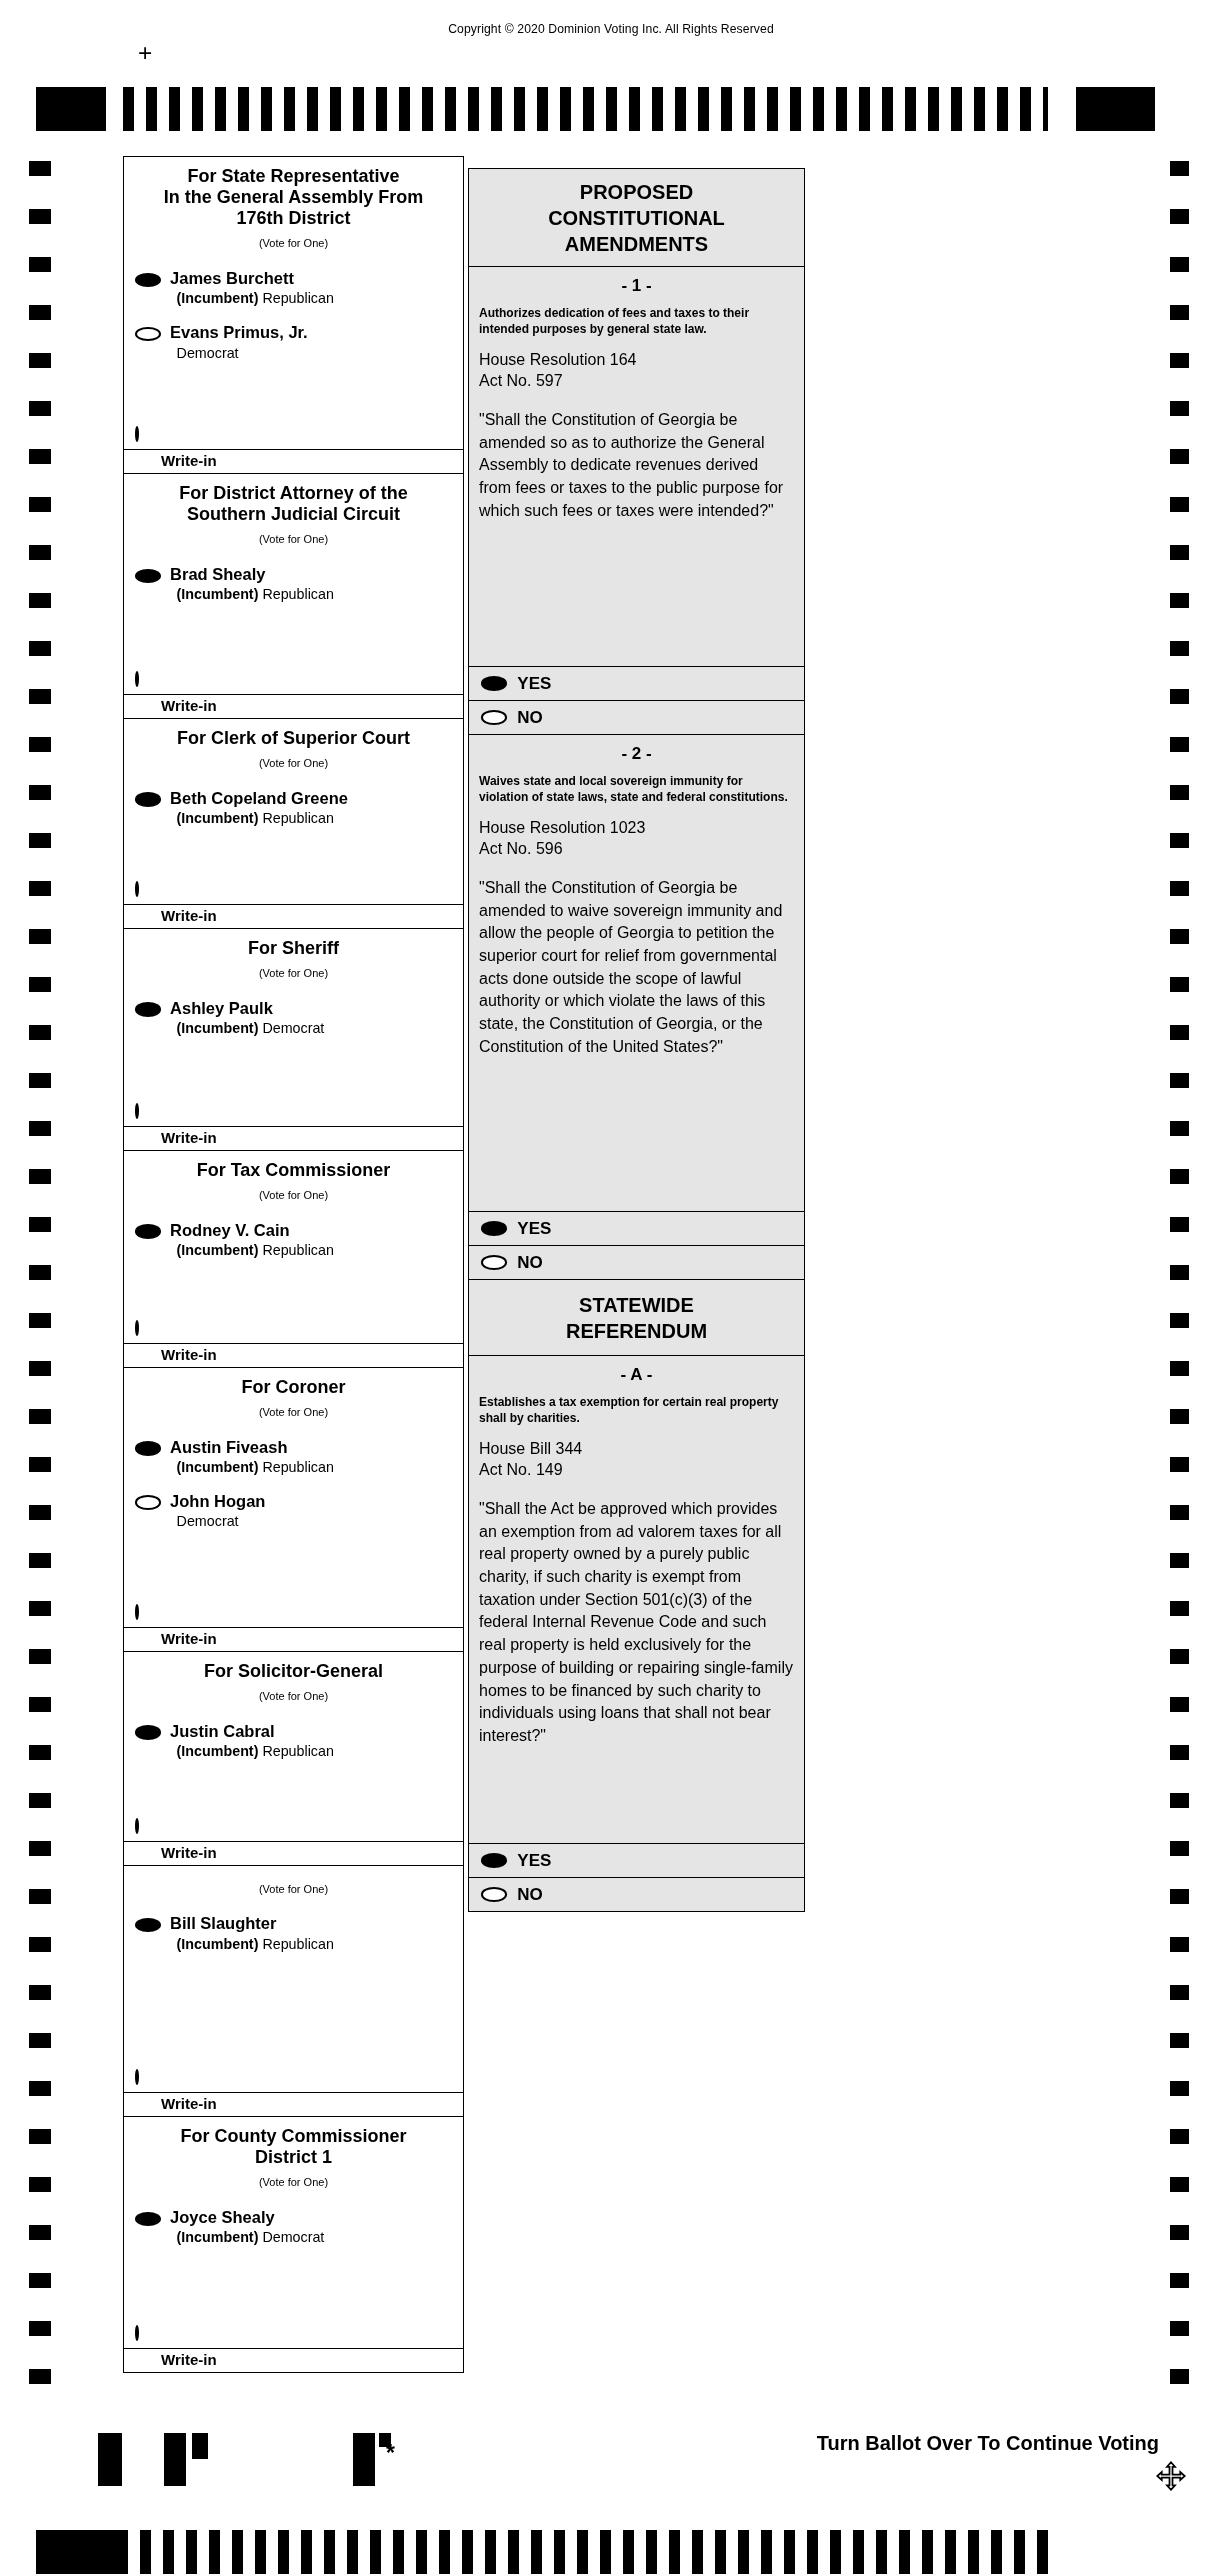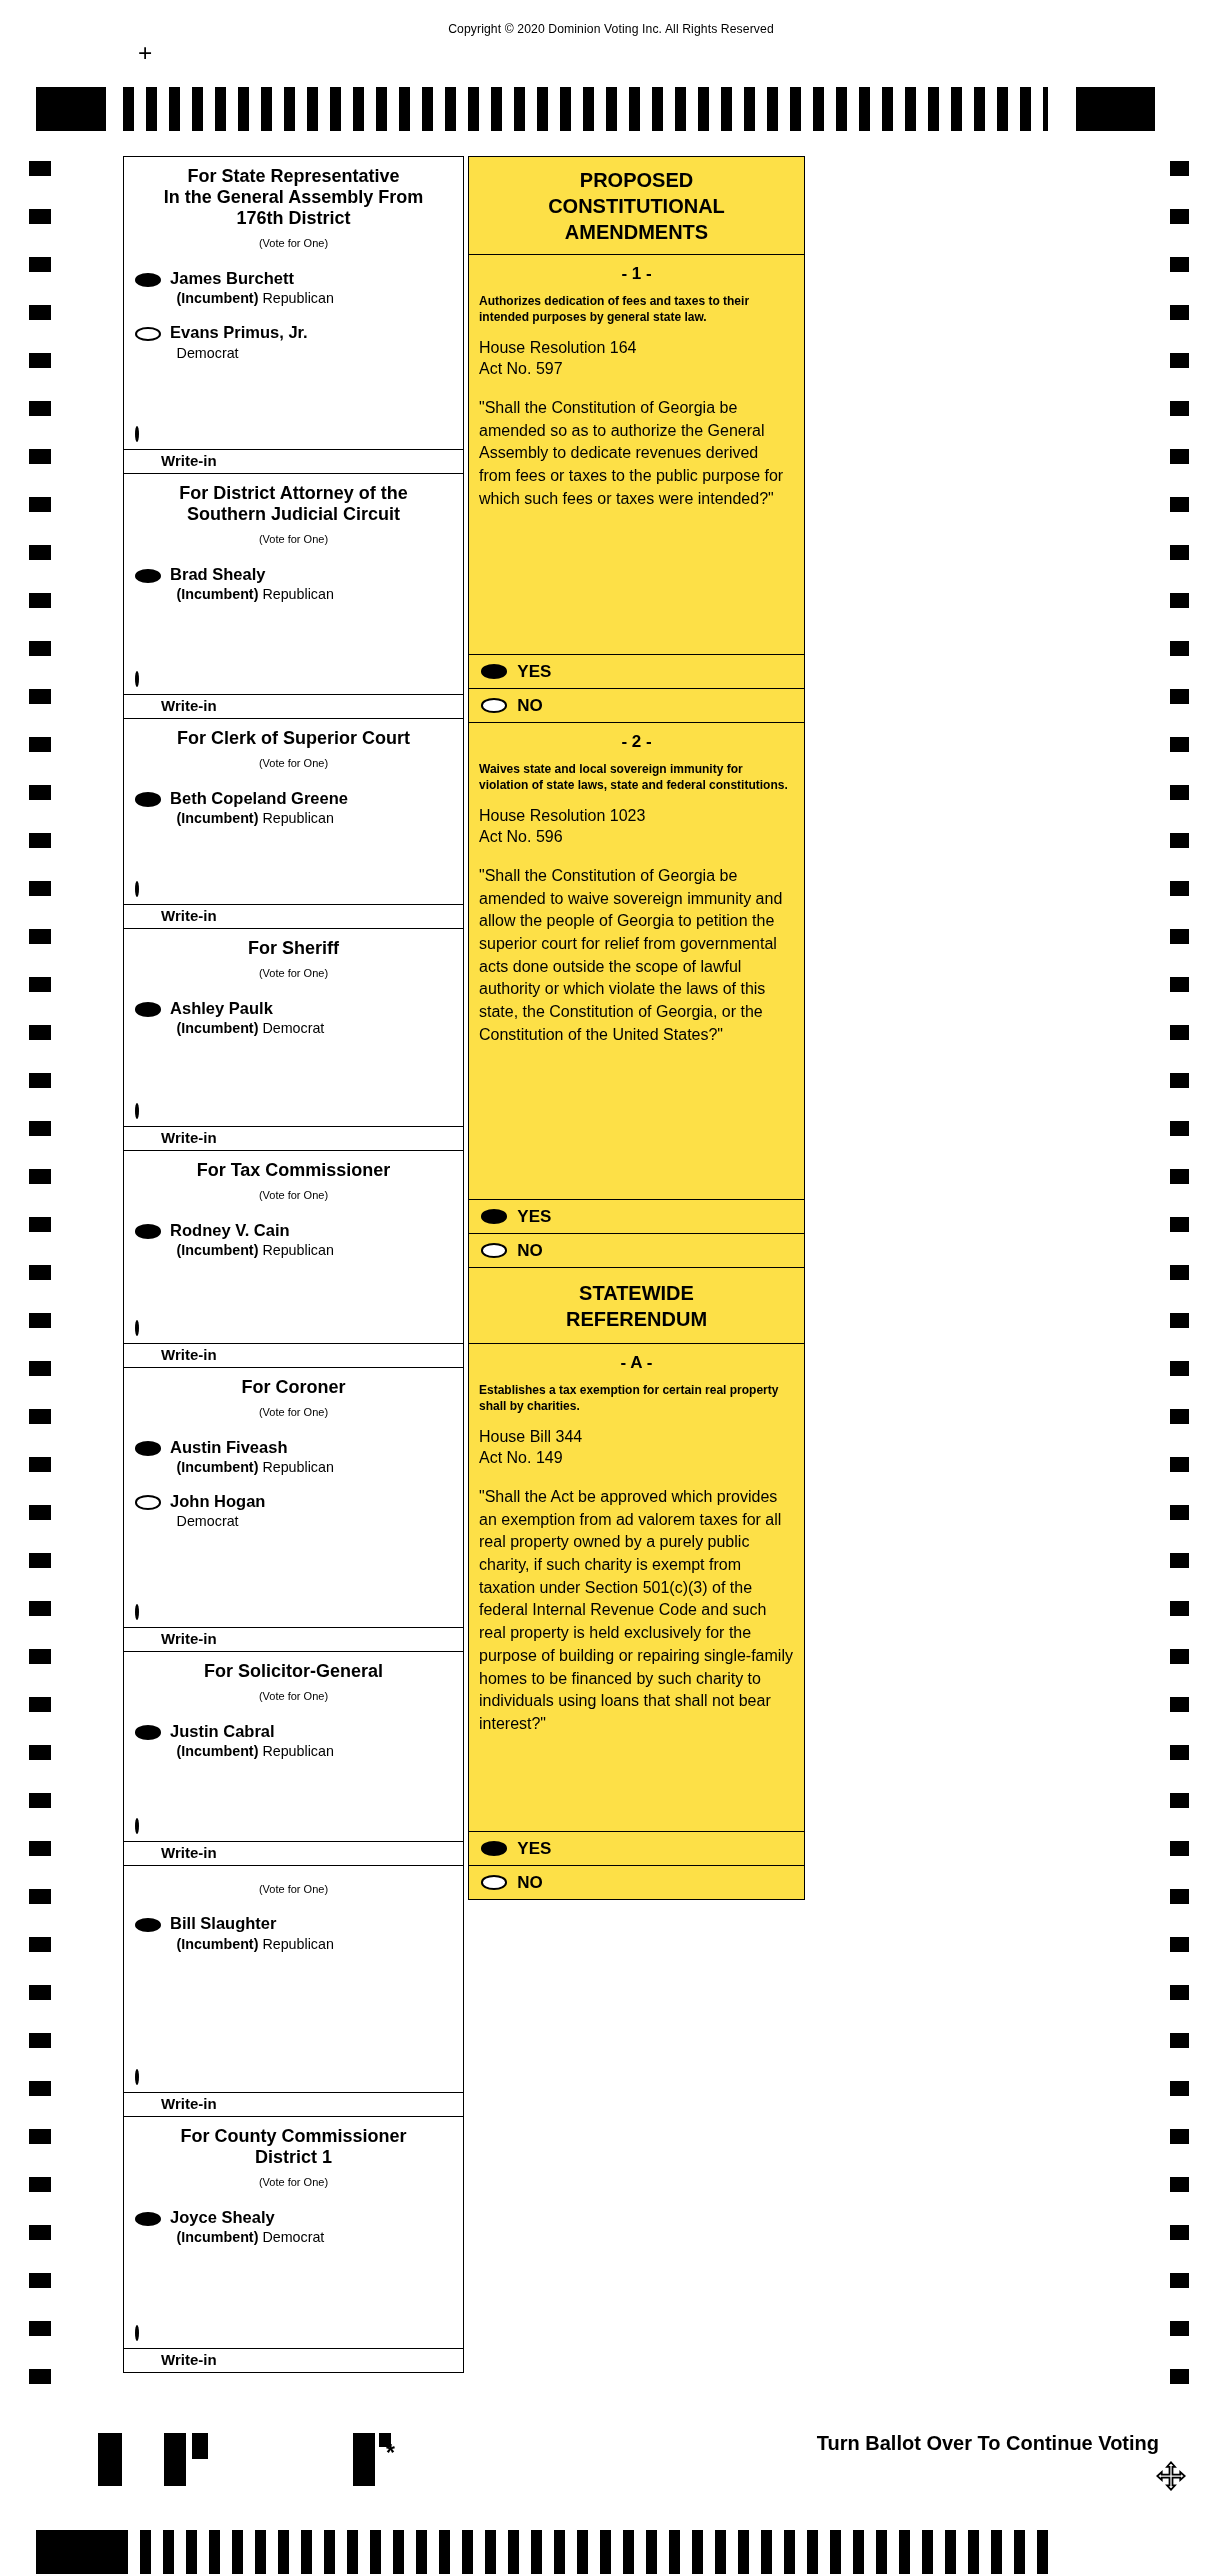--- a/index.html
+++ b/index.html
@@ -44,21 +44,21 @@
   #races-col .race:nth-child(2){min-height:245px}
   #races-col .race:nth-child(3){min-height:210px}
   #races-col .race:nth-child(4){min-height:222px}
   #races-col .race:nth-child(5){min-height:217px}
   #races-col .race:nth-child(6){min-height:284px}
   #races-col .race:nth-child(7){min-height:214px}
   #races-col .race:nth-child(8){min-height:251px}
   #races-col .race:nth-child(9){min-height:255px}
 
   
-  #measures-col { position:absolute; left:468px; top:156px; width:337px; border:1.4px solid #000; background:#fde047; }
+  #measures-col { position:absolute; left:468px; top:168px; width:337px; border:1.4px solid #000; background:#e5e5e5; }
   .col-header { display:flex; align-items:center; justify-content:center; text-align:center;
       font-weight:bold; font-size:20px; line-height:1.3; white-space:pre-line;
       border-bottom:1.4px solid #000; padding:5.7px; }
   .measure { display:flex; flex-direction:column; border-bottom:1.4px solid #000; }
   #measures-col > :last-child { border-bottom:none; }
   .measure-number { text-align:center; font-weight:bold; font-size:17px; padding:8.6px 0 2.9px; }
   .measure-summary { font-weight:bold; font-size:12px; line-height:1.32; padding:7.2px 10px 1.4px; }
   .measure-ref { font-size:16px; line-height:1.3; padding:11.5px 10px 0; white-space:pre-line; }
   .measure-question { font-size:16px; line-height:1.42; padding:17px 10px 11.5px; }
   .choices { margin-top:auto; }

